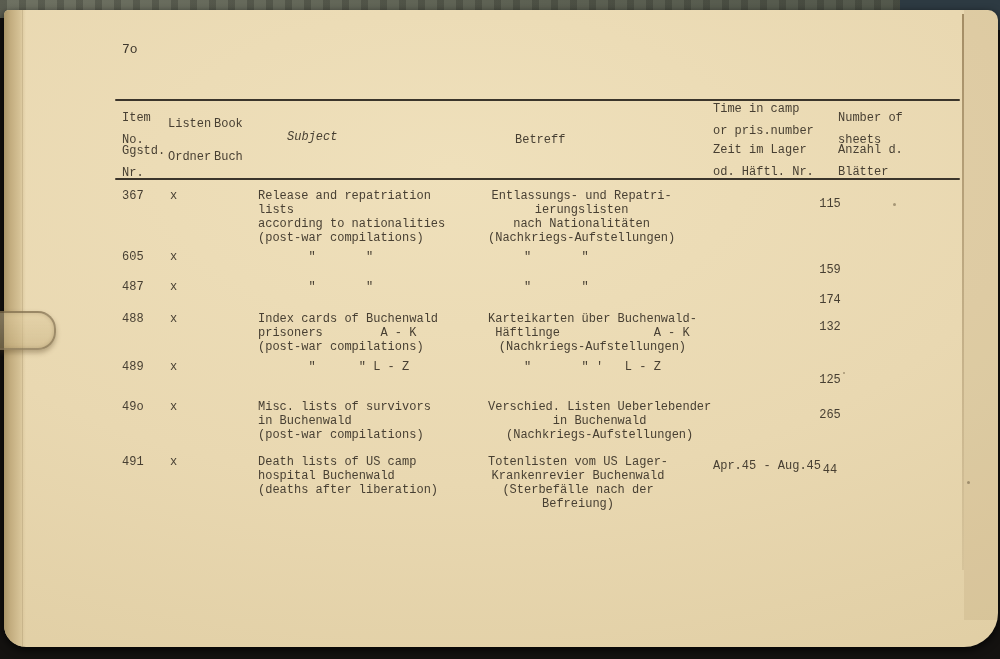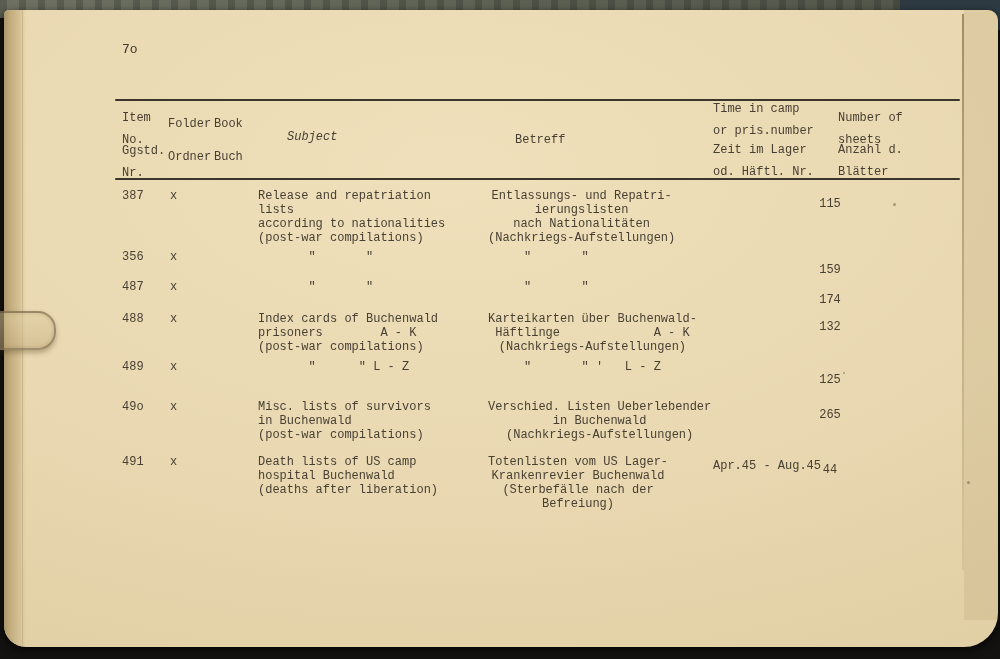--- a/index.html
+++ b/index.html
@@ -80,56 +80,56 @@
 
     <div class="title">
     </div>
 
     <div class="rule" style="left:115px;top:99px;width:845px;"></div>
 
     <div class="t hdr" style="left:122px;top:107px;">Item
 No.</div>
     <div class="t hdr" style="left:122px;top:140px;">Ggstd.
 Nr.</div>
-    <div class="t hdr" style="left:168px;top:113px;">Folder</div>
+    <div class="t hdr" style="left:168px;top:113px;">Listen</div>
     <div class="t hdr" style="left:168px;top:146px;">Ordner</div>
     <div class="t hdr" style="left:214px;top:113px;text-align:right;">Book</div>
     <div class="t hdr" style="left:214px;top:146px;">Buch</div>
     <div class="t hdr" style="left:287px;top:126px;font-style:italic;">Subject</div>
     <div class="t hdr" style="left:515px;top:129px;">Betreff</div>
     <div class="t hdr" style="left:713px;top:98px;">Time in camp
 or pris.number</div>
     <div class="t hdr" style="left:713px;top:139px;">Zeit im Lager
 od. Häftl. Nr.</div>
     <div class="t hdr" style="left:838px;top:107px;">Number of
 sheets</div>
     <div class="t hdr" style="left:838px;top:139px;">Anzahl d.
 Blätter</div>
 
     <div class="rule" style="left:115px;top:178px;width:845px;"></div>
 
     <div id="rows">
   <div class="row">
-    <div class="c-item">387</div>
+    <div class="c-item">367</div>
     <div class="c-folder">x</div>
     <div class="c-book"></div>
     <div class="c-subject">Release and repatriation
 lists
 according to nationalities
 (post-war compilations)</div>
     <div class="c-betreff">Entlassungs- und Repatri-
 ierungslisten
 nach Nationalitäten
 (Nachkriegs-Aufstellungen)</div>
     <div class="c-time"></div>
     <div class="c-sheets">115</div>
   </div>
 
   <div class="row">
-    <div class="c-item">356</div>
+    <div class="c-item">605</div>
     <div class="c-folder">x</div>
     <div class="c-book"></div>
     <div class="c-subject">       "       "</div>
     <div class="c-betreff">     "       "</div>
     <div class="c-time"></div>
     <div class="c-sheets">159</div>
   </div>
 
   <div class="row">
     <div class="c-item">487</div>

